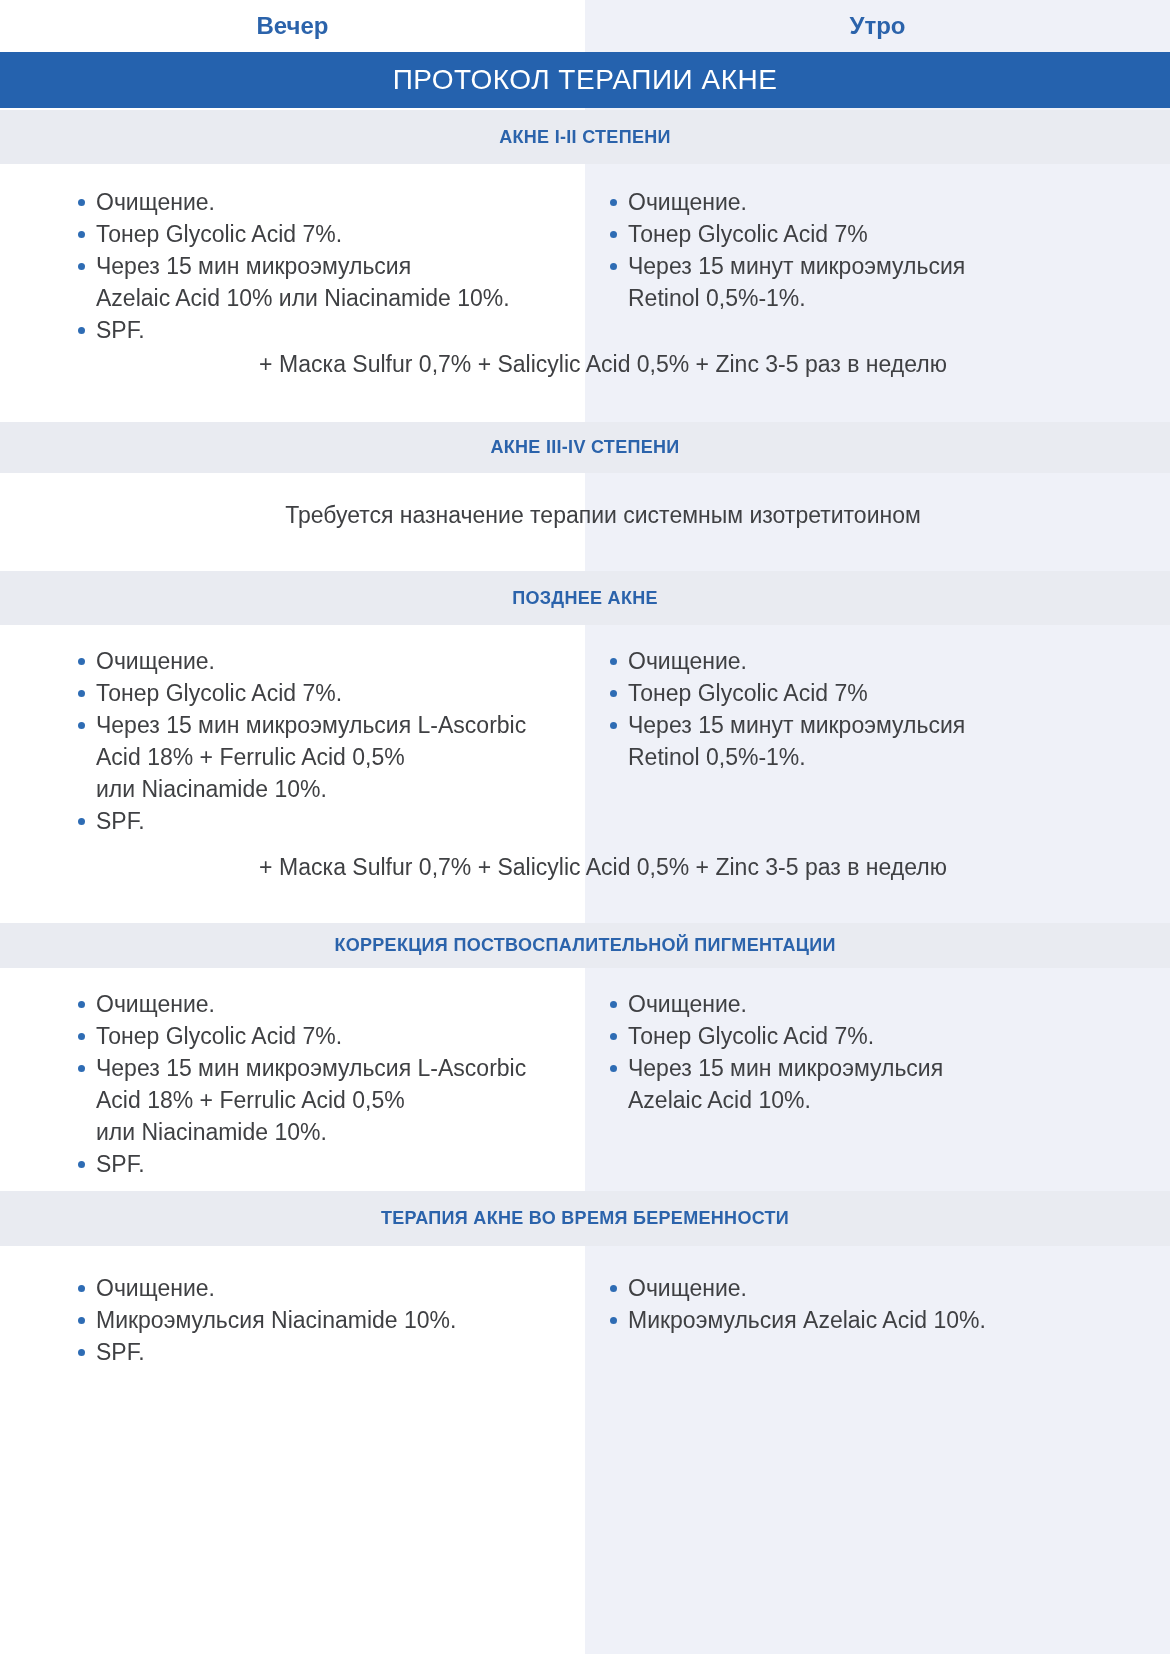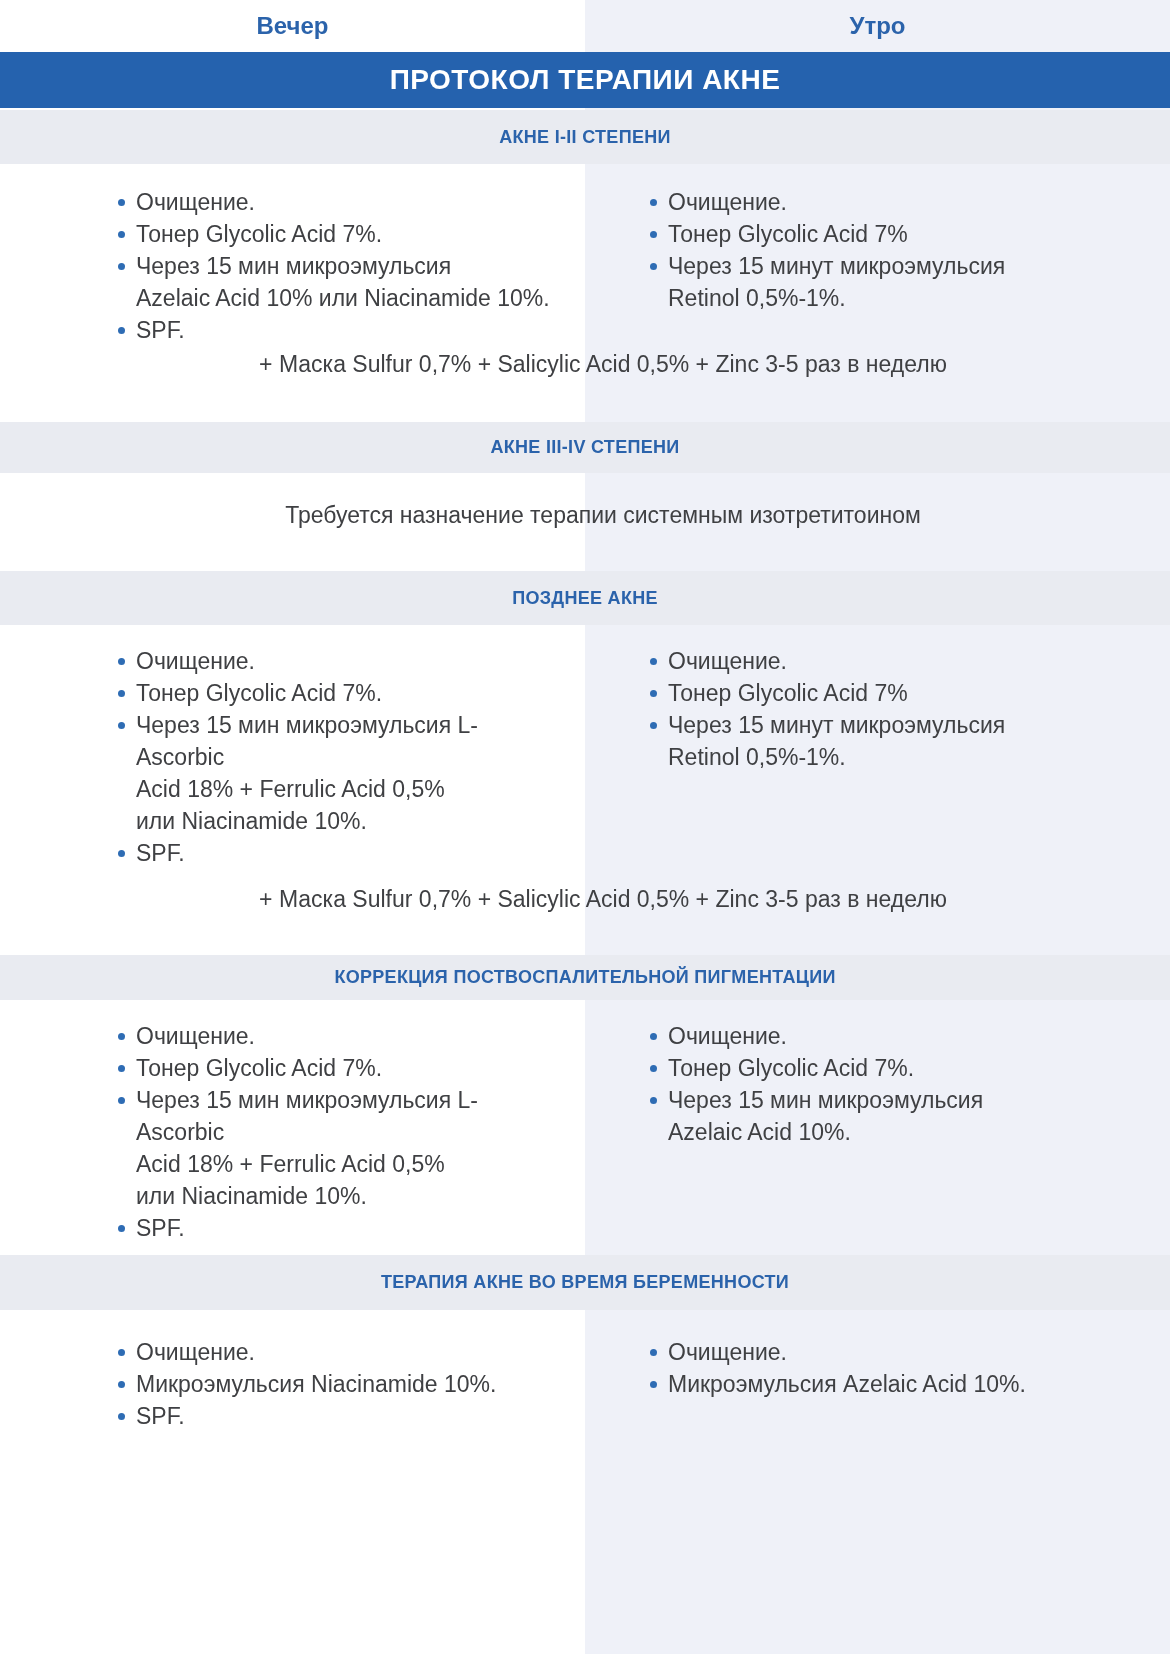--- a/index.html
+++ b/index.html
@@ -37,42 +37,42 @@
   }
 
   .banner {
     height: 56px;
     background: #2562ae;
     display: flex;
     align-items: center;
     justify-content: center;
     color: #ffffff;
     font-size: 28px;
-    font-weight: bold;
+    font-weight: normal;
     letter-spacing: 0.5px;
   }
 
   .band {
     background: #e9ebf1;
     display: flex;
     align-items: center;
     justify-content: center;
     color: #2b63ab;
     font-size: 18px;
     font-weight: bold;
     letter-spacing: 0.3px;
   }
   .band-1 { margin-top: 2px;  height: 54px; }
   .band-2 { margin-top: 42px; height: 51px; }
   .band-3 { margin-top: 40px; height: 54px; }
   .band-4 { margin-top: 40px; height: 45px; }
   .band-5 { margin-top: 11px; height: 55px; }
 
   .cols { display: flex; }
-  .col { width: 50%; box-sizing: border-box; margin-left: 40px; }
+  .col { width: 50%; box-sizing: border-box; }
   .cols-1 { padding-top: 22px; }
   .cols-3 { padding-top: 20px; }
   .cols-4 { padding-top: 20px; }
   .cols-5 { padding-top: 26px; }
 
   ul.routine {
     margin: 0;
     padding: 0;
     list-style: none;
     font-size: 23px;

